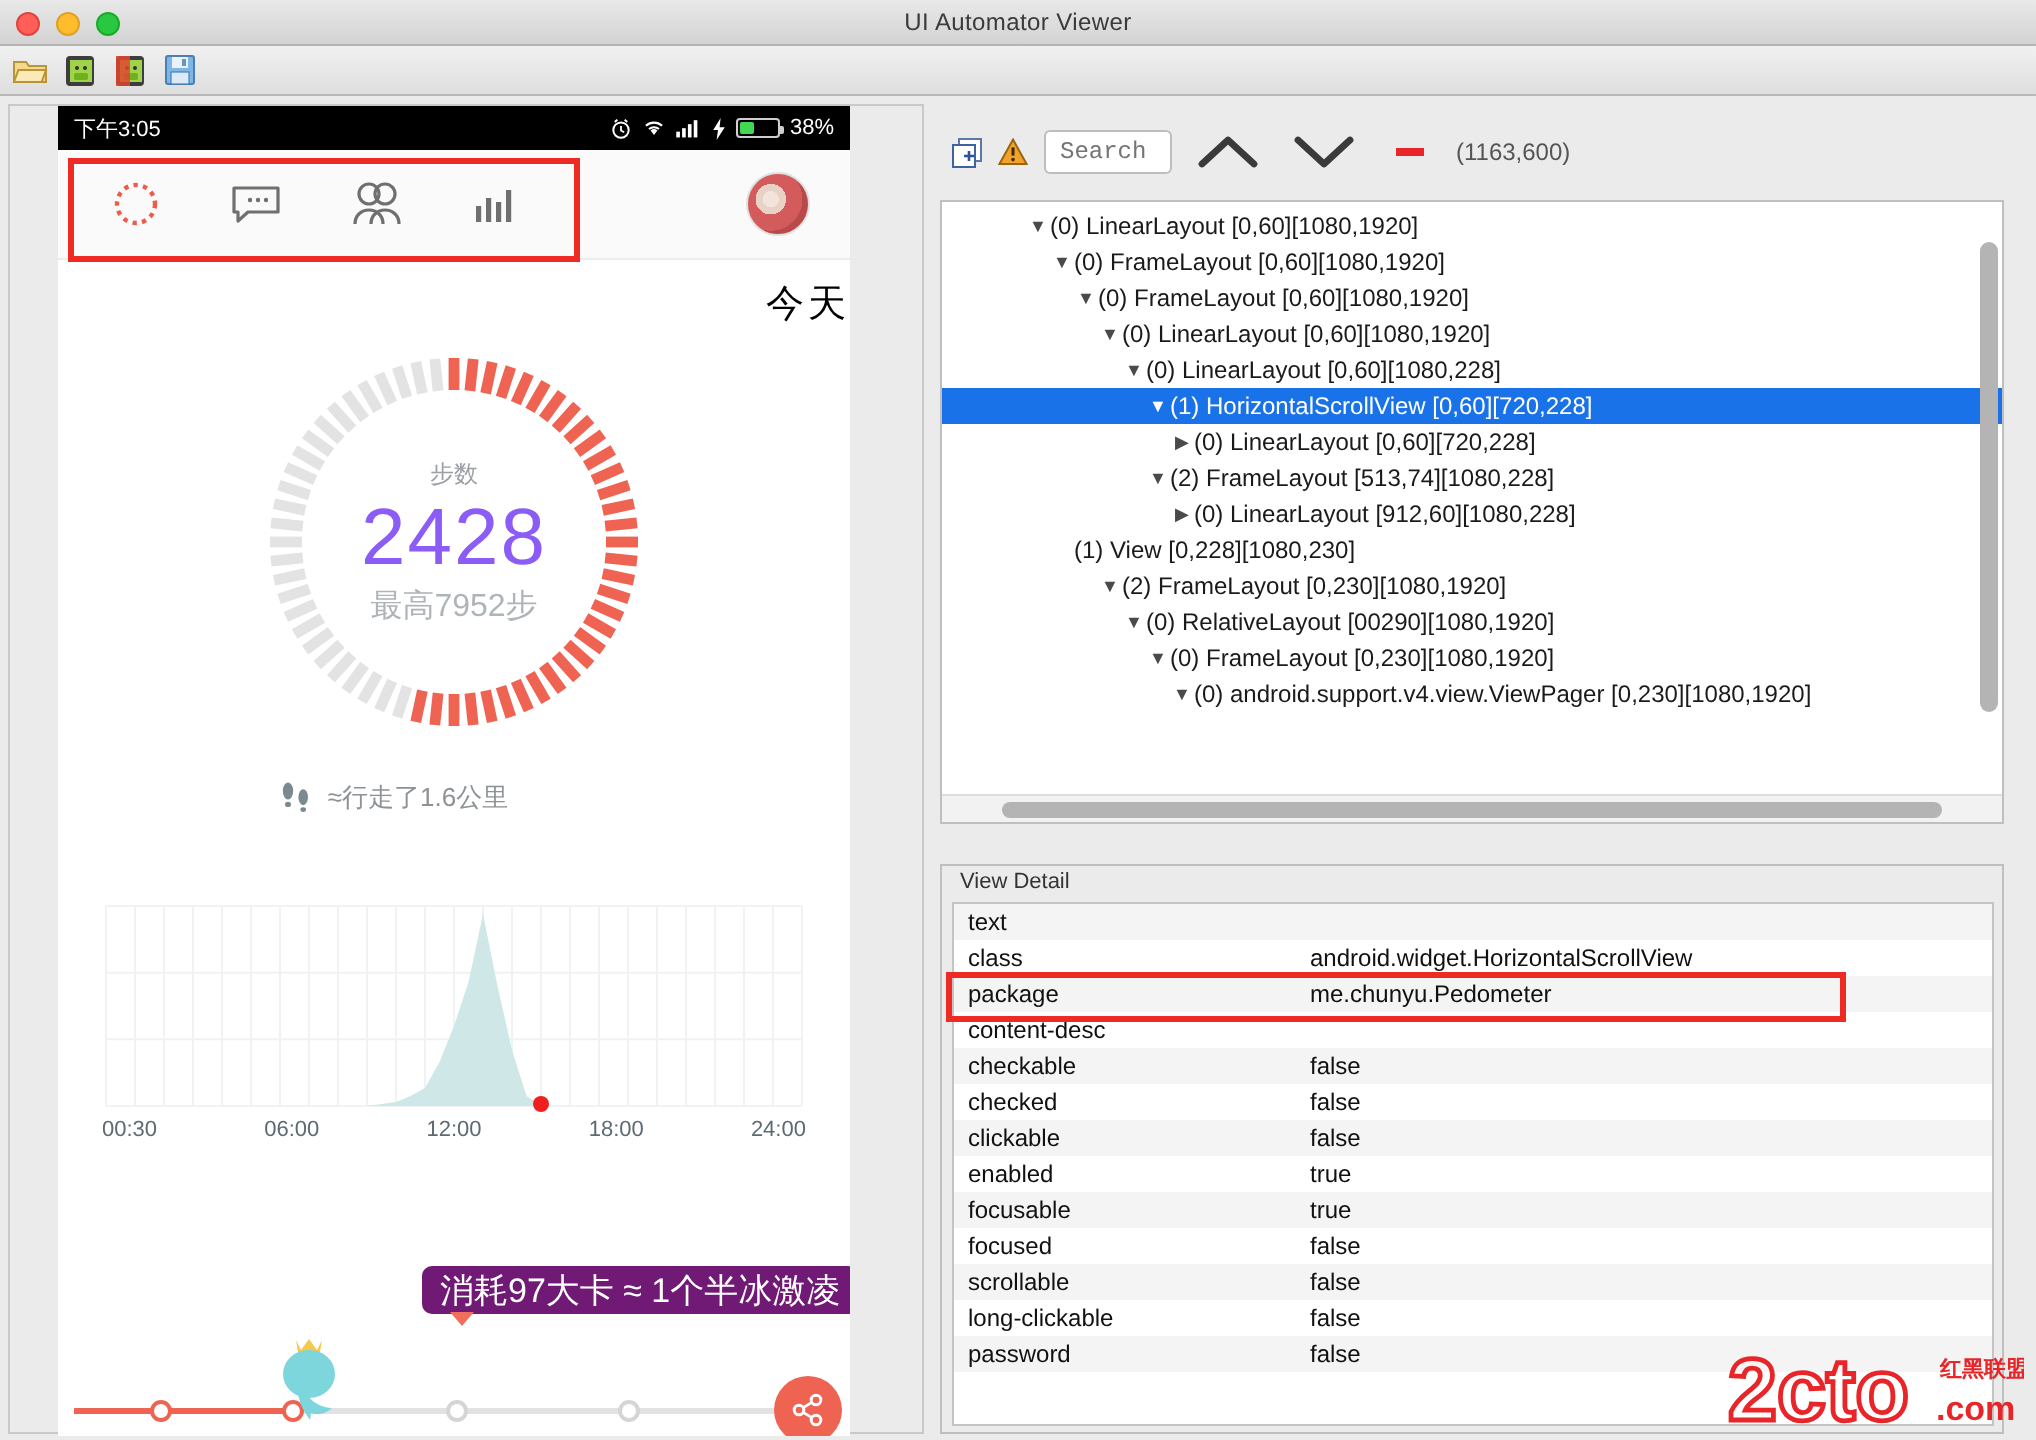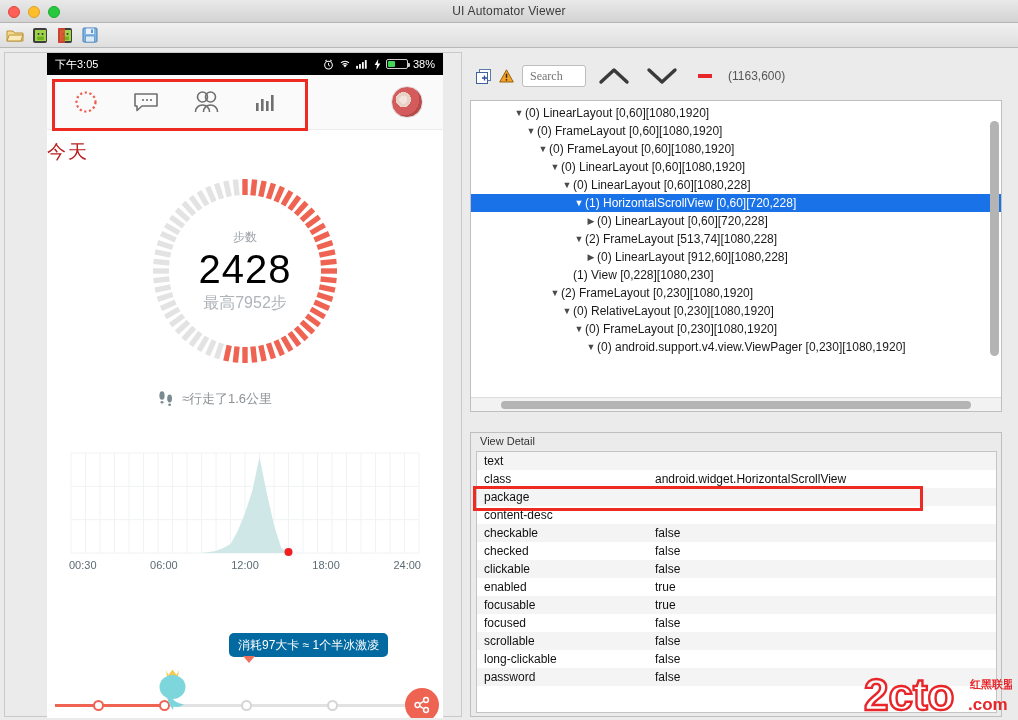--- a/index.html
+++ b/index.html
@@ -36,21 +36,21 @@
 
   
   #content { position: absolute; left: 0; top: 49px; width: 1018px; height: 671px; background: #ebebeb; }
 
   
   #left-panel {
     position: absolute; left: 4px; top: 3px; width: 458px; height: 665px;
     background: #ebebeb; border: 1px solid #c9c9c9;
   }
   #device {
-    position: absolute; left: 42px; top: 0px; width: 396px; height: 665px;
+    position: absolute; left: 24px; top: 0px; width: 396px; height: 665px;
     background: #ffffff; overflow: hidden;
   }
 
   
   #statusbar {
     position: absolute; left: 0; top: 0; width: 396px; height: 22px;
     background: #000; color: #fff; font-size: 11px;
     display: flex; align-items: center; padding: 0 8px; justify-content: space-between;
   }
   #sb-right { display: flex; align-items: center; gap: 5px; }
@@ -72,47 +72,47 @@
     border: 1px solid #e0e0e0; overflow: hidden;
   }
 
   
   #tab-highlight {
     position: absolute; left: 5px; top: 26px; width: 256px; height: 52px;
     border: 3px solid #ee2b22; pointer-events: none;
   }
 
   
-  #today { position: absolute; left: 0; top: 86px; width: 396px; text-align: left;
-           font-size: 19px; color: #b91c1c; letter-spacing: 2px; }
+  #today { position: absolute; left: 0; top: 86px; width: 396px; text-align: right;
+           font-size: 19px; color: #000000; letter-spacing: 2px; }
 
   
   #ring-wrap { position: absolute; left: 98px; top: 118px; width: 200px; height: 200px; }
   #ring-center { position: absolute; left: 0; top: 0; width: 200px; height: 200px;
                  display: flex; flex-direction: column; align-items: center; justify-content: center; }
   #step-label { font-size: 12px; color: #9aa0a6; margin-bottom: 2px; }
-  #step-value { font-size: 40px; color: #000000; font-weight: 300; letter-spacing: 1px; line-height: 1.05; }
+  #step-value { font-size: 40px; color: #8b5cf6; font-weight: 300; letter-spacing: 1px; line-height: 1.05; }
   #step-max { font-size: 16px; color: #aeb4b8; margin-top: 3px; }
 
   
   #distance-row { position: absolute; left: 0; top: 337px; width: 336px;
                   display: flex; align-items: center; justify-content: center; gap: 8px; }
   #distance-text { font-size: 13px; color: #8d9296; }
 
   
   #chart-box { position: absolute; left: 22px; top: 398px; width: 352px; height: 108px; }
   #chart-svg { display:block; }
   #chart-axis { position: absolute; left: 22px; top: 506px; width: 352px;
                 display: flex; justify-content: space-between; }
   #chart-axis span { font-size: 11px; color: #5c6b73; }
 
   
   #callout {
     position: absolute; left: 182px; top: 580px; height: 24px;
-    background: #0369a1; border-radius: 5px; color: #fff; font-size: 12px;
+    background: #701a75; border-radius: 5px; color: #fff; font-size: 17px;
     display: flex; align-items: center; padding: 0 9px; white-space: nowrap;
   }
   #callout::after { content:''; position:absolute; left: 14px; bottom:-6px; width:0;height:0;
     border-left:6px solid transparent;border-right:6px solid transparent;border-top:7px solid #ef6e5c; }
 
   
   #track { position: absolute; left: 8px; top: 651px; width: 380px; height: 3px; background: #e2e2e2; }
   #track-fill { position: absolute; left: 0; top: 0; height: 3px; width: 108px; background: #ee6352; }
   .node { position: absolute; top: -4px; width: 11px; height: 11px; border-radius: 50%;
           background: #fff; border: 2px solid #ee6352; }
@@ -122,21 +122,21 @@
   #share-btn { position: absolute; left: 350px; top: -16px; width: 34px; height: 34px; border-radius: 50%;
                background: #ee6352; display:flex; align-items:center; justify-content:center; cursor:pointer; }
 
   
   #right-panel { position: absolute; left: 466px; top: 3px; width: 548px; height: 665px; }
 
   #tree-header { position: absolute; left: 0; top: 0; width: 548px; height: 48px;
                  background: #ebebeb; display: flex; align-items: center; padding-left: 10px; gap: 8px; }
   #search-input {
     width: 64px; height: 22px; border: 1px solid #bdbdbd; border-radius: 3px; background: #fff;
-    font-size: 12px; color: #9a9a9a; padding-left: 7px; font-family: Liberation Serif, serif;
+    font-size: 12px; color: #9a9a9a; padding-left: 7px; font-family: Liberation Mono, monospace;
   }
   .chev { width: 40px; height: 30px; display:flex; align-items:center; justify-content:center; cursor:pointer; }
   #coord-dash { width: 14px; height: 4px; background: #e8262a; margin-left: 8px; }
   #coord-text { font-size: 12px; color: #555; margin-left: 8px; }
 
   #tree-scroll {
     position: absolute; left: 4px; top: 48px; width: 532px; height: 312px;
     background: #fff; border: 1px solid #bfbfbf; overflow: hidden;
   }
   #tree-inner { position: relative; padding-top: 3px; }
@@ -530,31 +530,31 @@
               <span>(0) LinearLayout [0,60][720,228]</span>
             </div>
             <div class="tnode" style="padding-left: 102px;">
               <span class="tri">▼</span>
               <span>(2) FrameLayout [513,74][1080,228]</span>
             </div>
             <div class="tnode" style="padding-left: 114px;">
               <span class="tri">▶</span>
               <span>(0) LinearLayout [912,60][1080,228]</span>
             </div>
-            <div class="tnode" style="padding-left: 90px;">
+            <div class="tnode" style="padding-left: 54px;">
               <span class="tri empty">▼</span>
               <span>(1) View [0,228][1080,230]</span>
             </div>
             <div class="tnode" style="padding-left: 78px;">
               <span class="tri">▼</span>
               <span>(2) FrameLayout [0,230][1080,1920]</span>
             </div>
             <div class="tnode" style="padding-left: 90px;">
               <span class="tri">▼</span>
-              <span>(0) RelativeLayout [0,230][1080,1920]</span>
+              <span>(0) RelativeLayout [00290][1080,1920]</span>
             </div>
             <div class="tnode" style="padding-left: 102px;">
               <span class="tri">▼</span>
               <span>(0) FrameLayout [0,230][1080,1920]</span>
             </div>
             <div class="tnode" style="padding-left: 114px;">
               <span class="tri">▼</span>
               <span>(0) android.support.v4.view.ViewPager [0,230][1080,1920]</span>
             </div>
           </div>
@@ -570,20 +570,21 @@
             <div class="drow">
               <div class="dkey">text</div>
               <div class="dval"></div>
             </div>
             <div class="drow">
               <div class="dkey">class</div>
               <div class="dval">android.widget.HorizontalScrollView</div>
             </div>
             <div class="drow">
               <div class="dkey">package</div>
+              <div class="dval">me.chunyu.Pedometer</div>
             </div>
             <div class="drow">
               <div class="dkey">content-desc</div>
               <div class="dval"></div>
             </div>
             <div class="drow">
               <div class="dkey">checkable</div>
               <div class="dval">false</div>
             </div>
             <div class="drow">

